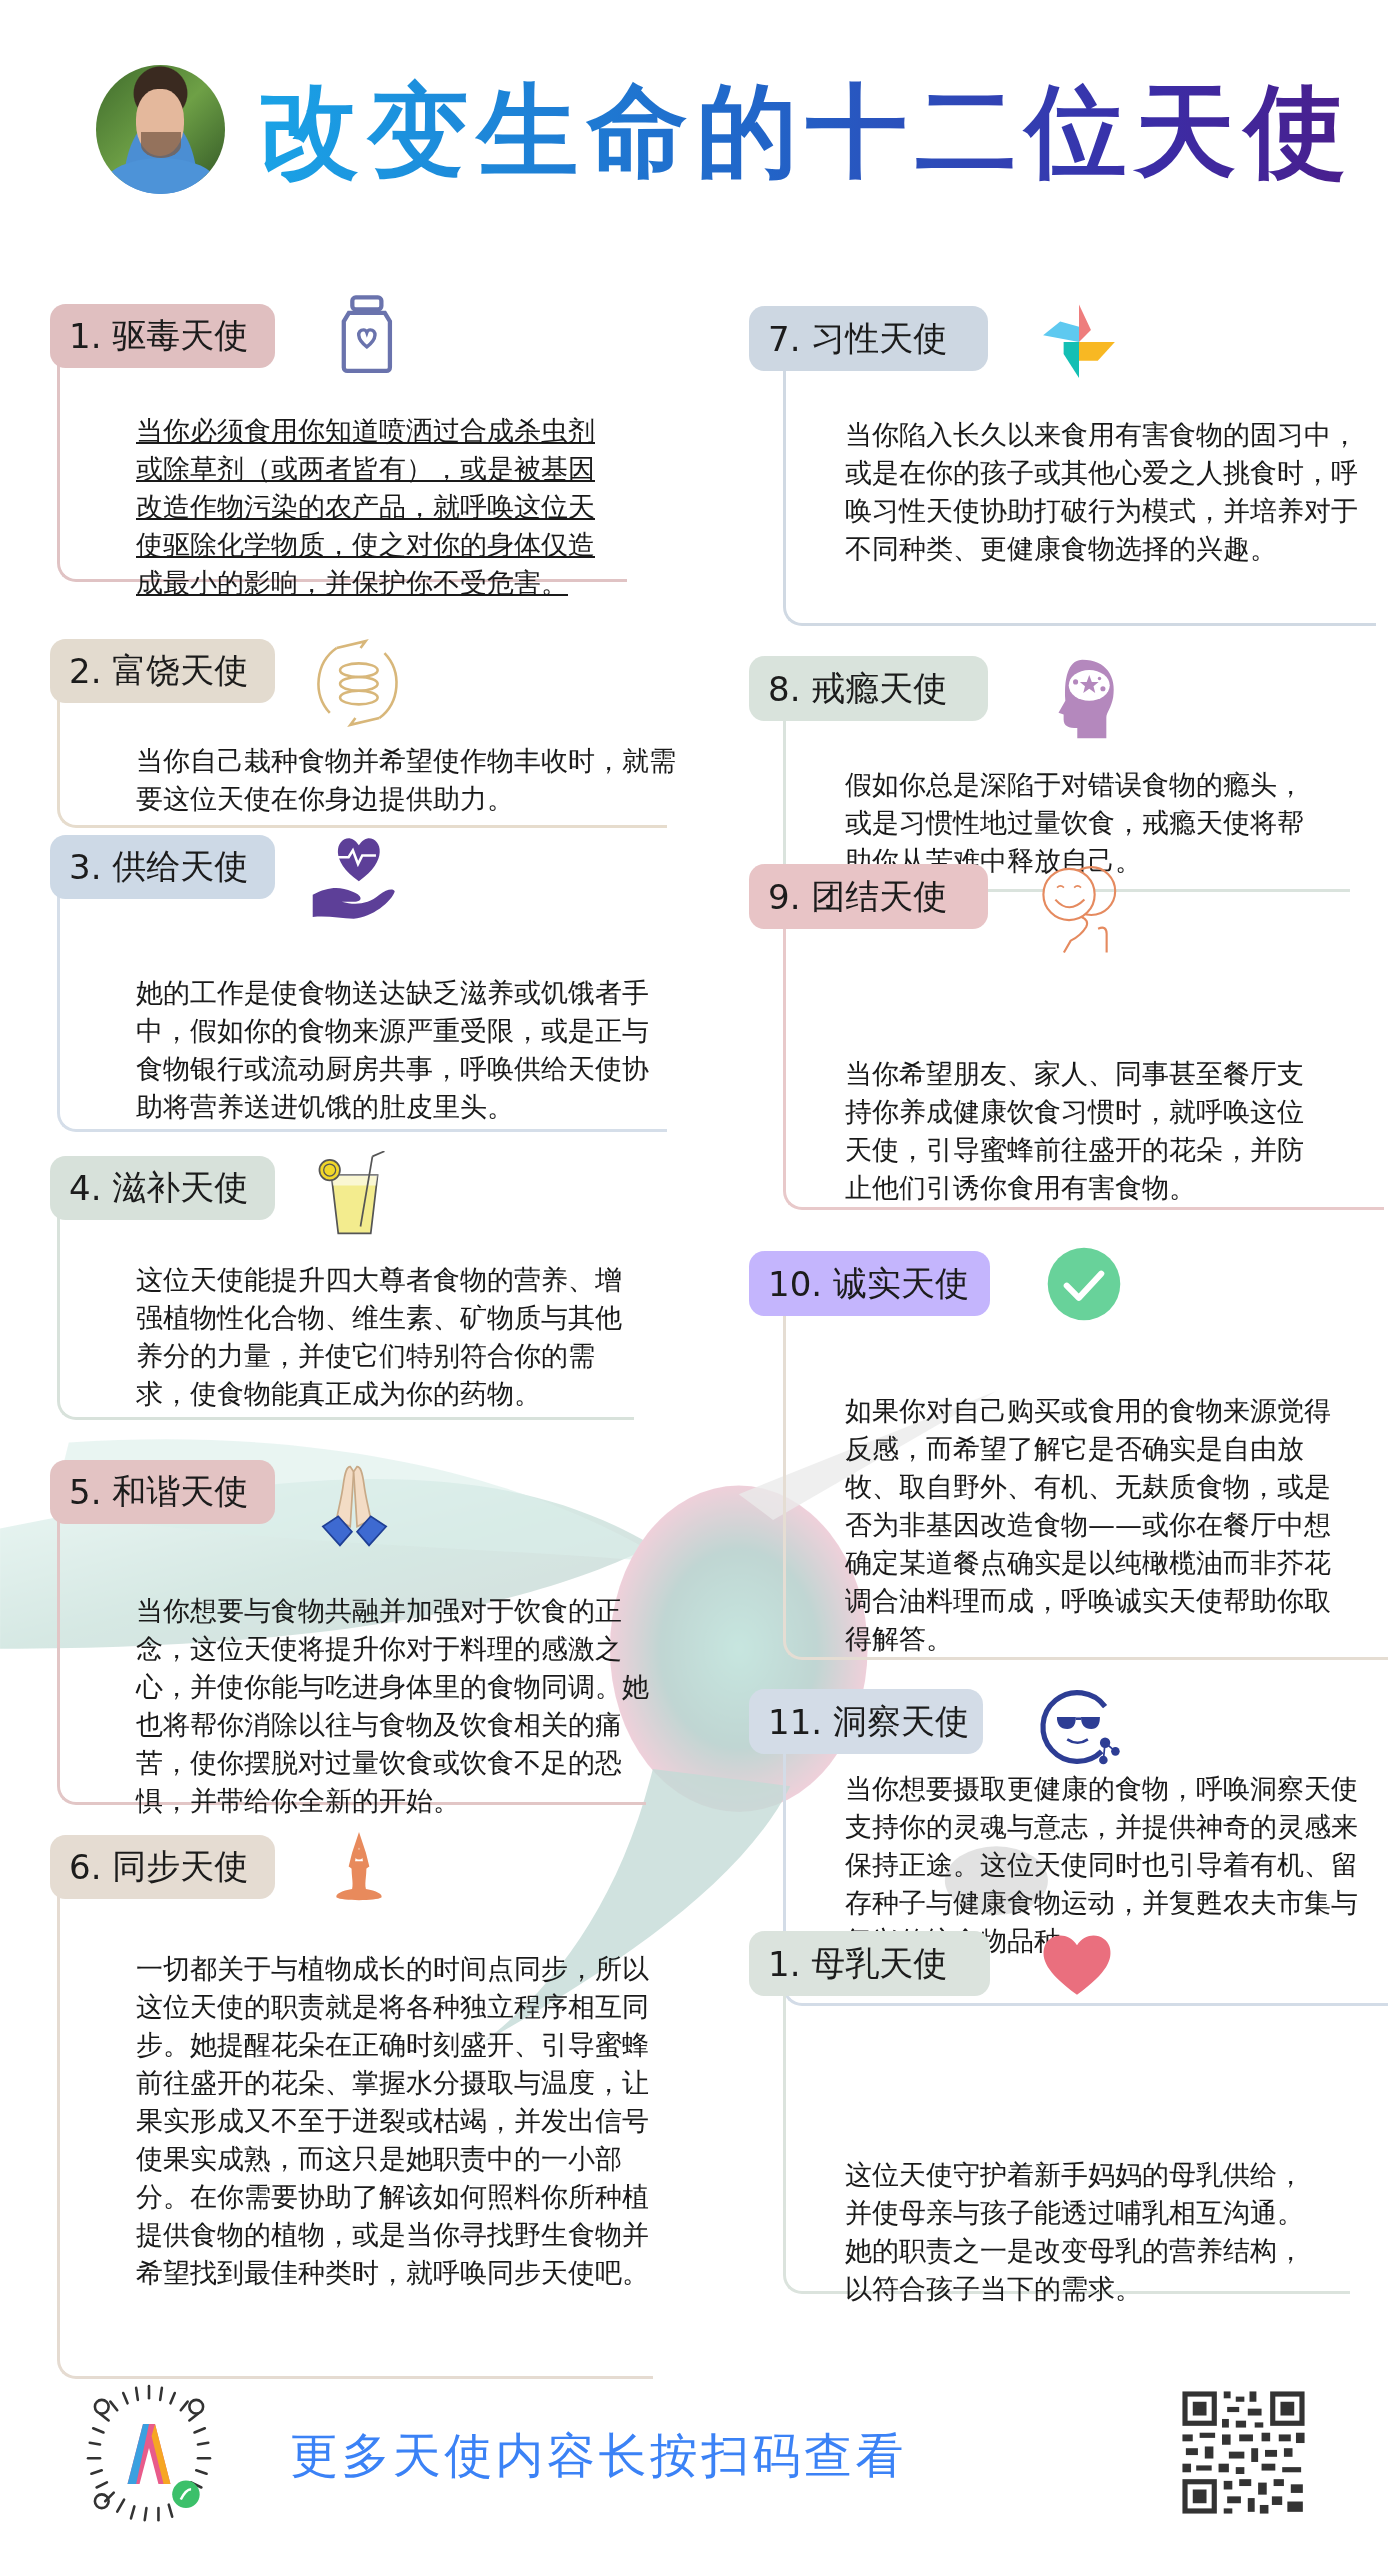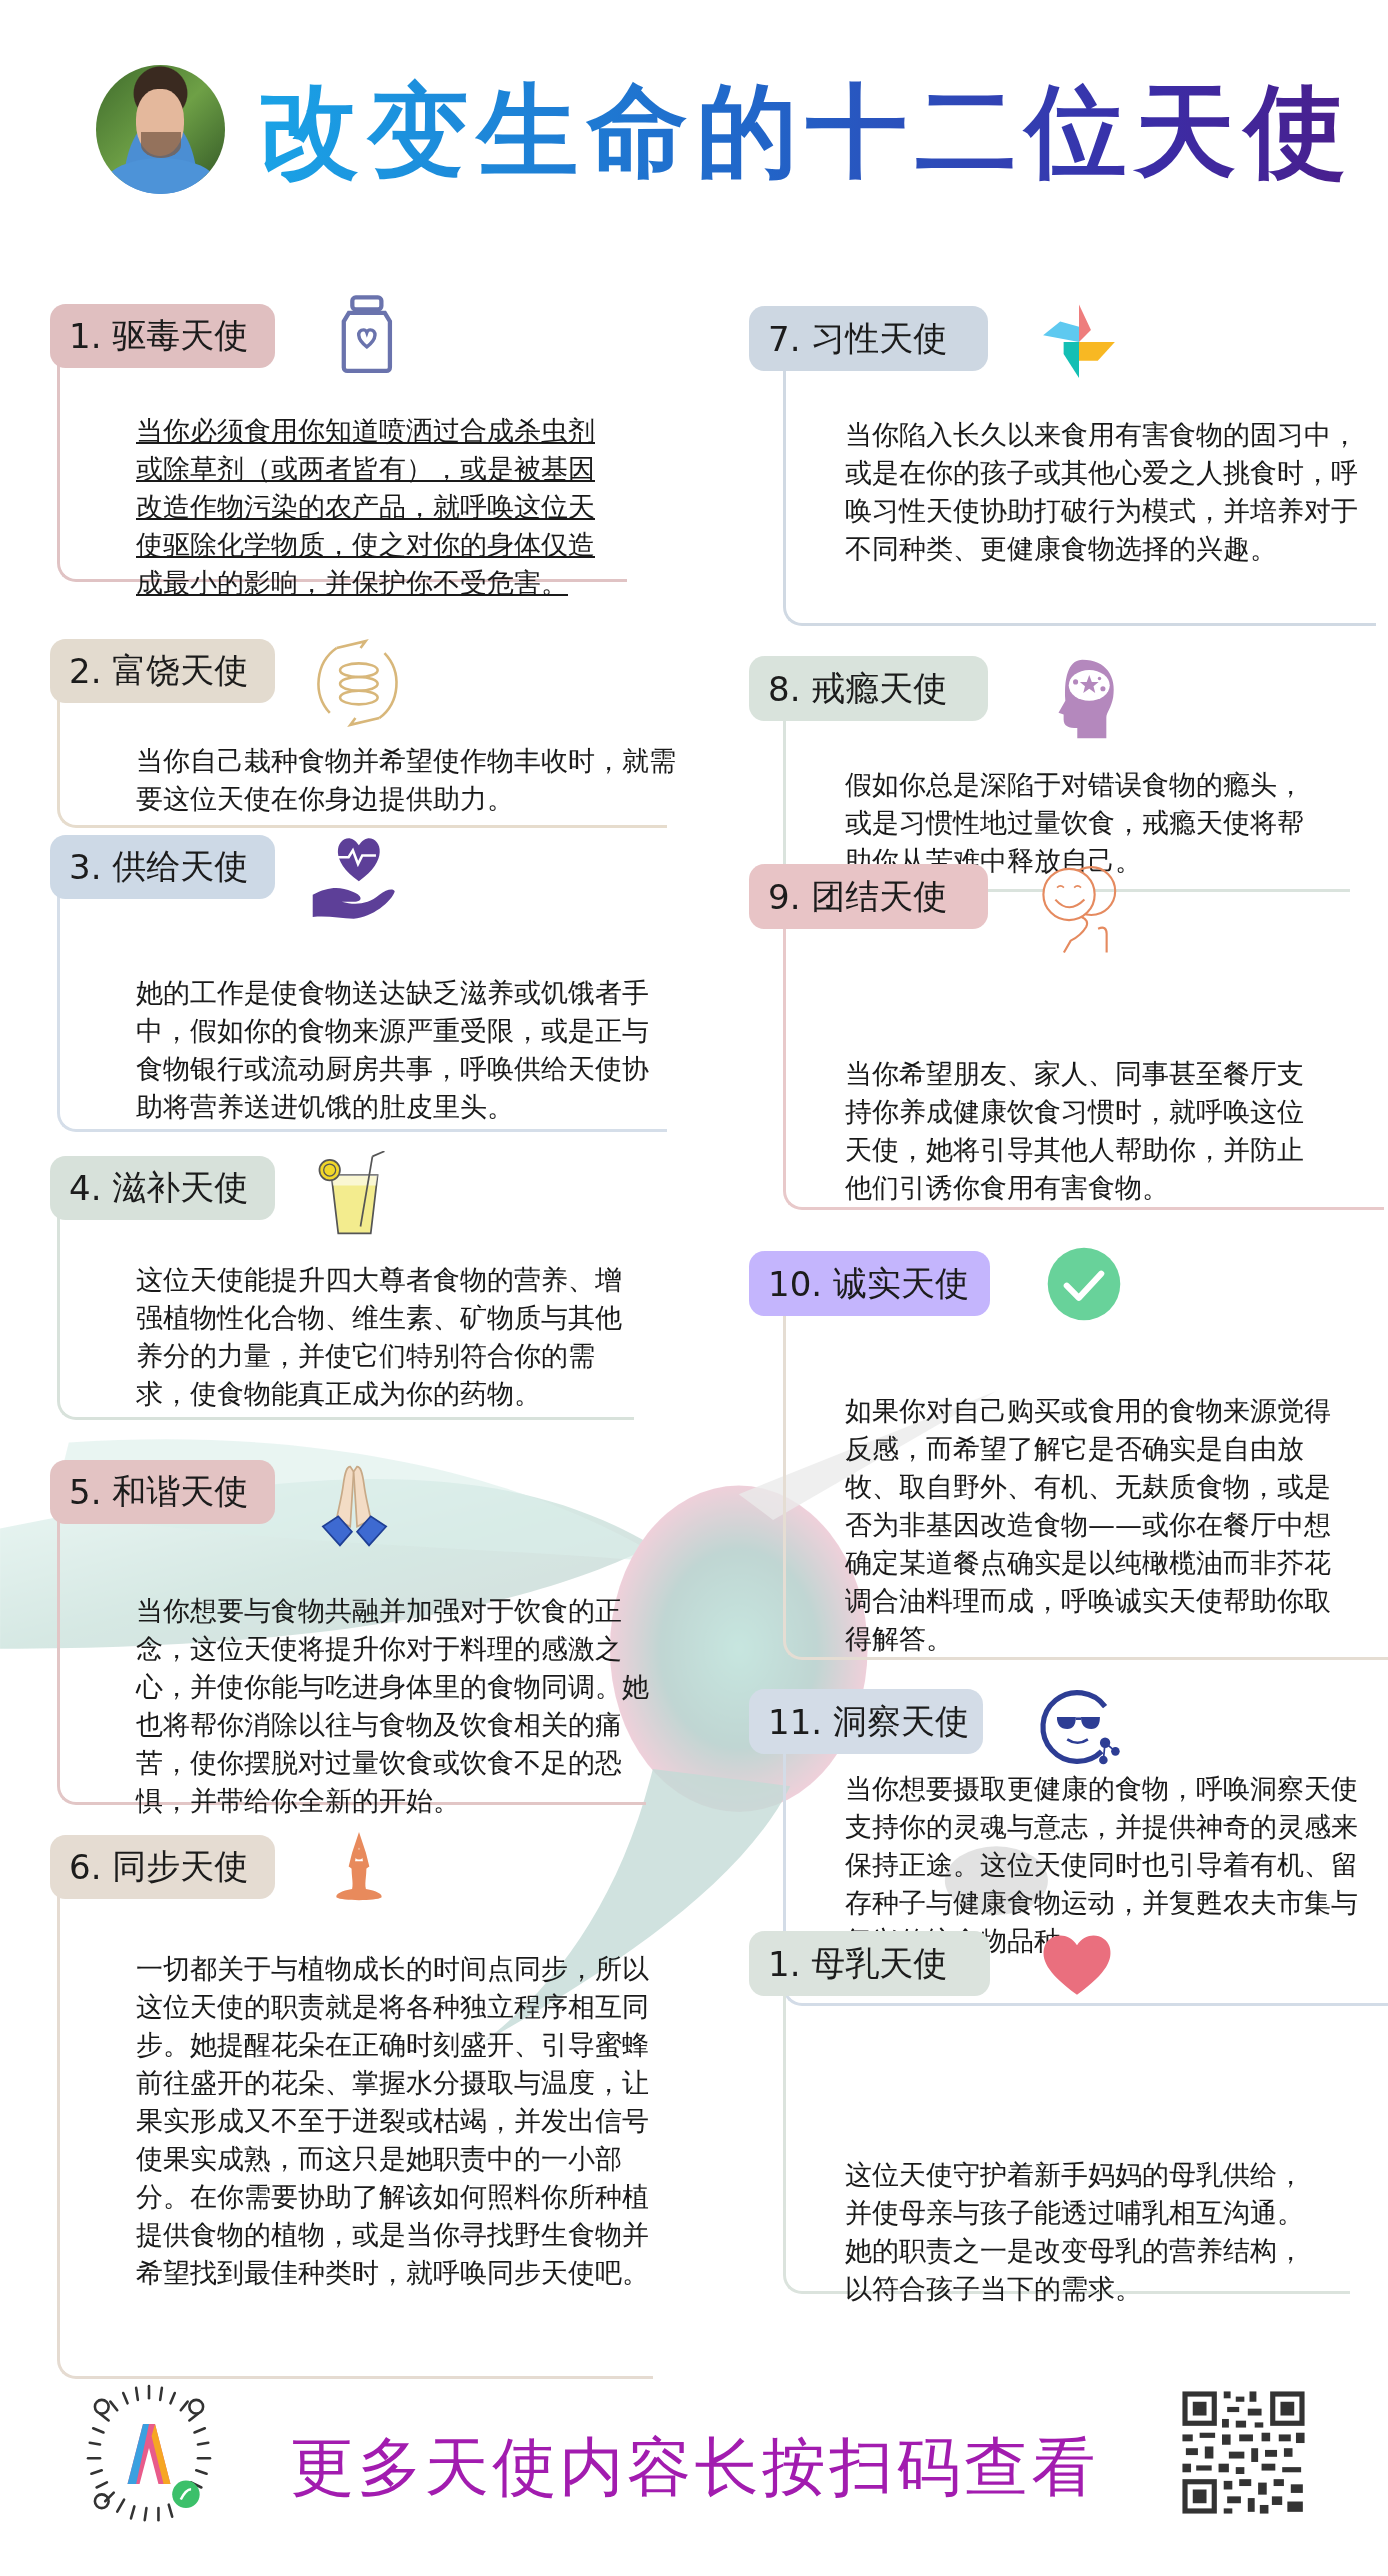--- a/index.html
+++ b/index.html
@@ -21,21 +21,21 @@
            background: linear-gradient(90deg, #1aa3e6 0%, #2166c9 45%, #3a2ea8 80%, #4a1e8c 100%);
            -webkit-background-clip: text; background-clip: text; color: transparent; white-space: nowrap; }
 
   .card { position: absolute; }
   .pill { position: absolute; left: 0; top: 0; height: 64px; border-radius: 15.5px; padding: 0 19px; display: flex; align-items: center;
           font-size: 34px; color: #1c1c1c; white-space: nowrap; }
   .frame { position: absolute; border-left: 3.4px solid; border-bottom: 3.4px solid; border-bottom-left-radius: 19px; }
   .desc { position: absolute; font-size: 27px; line-height: 38px; color: #1a1a1a; }
   .icon { position: absolute; width: 82px; height: 82px; }
 
-  .footer-text { position: absolute; left: 290px; top: 2424px; font-size: 64px; color: #a21caf; letter-spacing: 3.4px; white-space: nowrap; }
+  .footer-text { position: absolute; left: 290px; top: 2424px; font-size: 48px; color: #3b82f6; letter-spacing: 3.4px; white-space: nowrap; }
   .miniprog { position: absolute; left: 76px; top: 2381px; width: 146px; height: 146px; }
   .qr { position: absolute; left: 1179px; top: 2388px; width: 129px; height: 129px; }
 </style>
 </head>
 <body>
 
 <svg class="bg-bird" viewBox="0 0 1617 900">
   <defs>
     <linearGradient id="wing" x1="0" y1="0" x2="1" y2="1">
       <stop offset="0" stop-color="#9bd7c8"></stop>
@@ -186,21 +186,21 @@
   <div class="pill" style="width:239px;height:65px;background:#e8c4c6;">
     <span>9.</span>&nbsp;<span>团结天使</span>
   </div>
   <svg class="icon" style="left:289px;top:-1.7px;width:86px;height:94px;" viewBox="0 0 100 110">
     <circle cx="62" cy="34" r="28" fill="none" stroke="#e58a5f" stroke-width="2.5"></circle>
     <circle cx="36" cy="38" r="30" fill="#ffffff" stroke="#e58a5f" stroke-width="2.5"></circle>
     <path d="M22 30 q 4 -4 8 0 M 42 30 q 4 -4 8 0" fill="none" stroke="#e58a5f" stroke-width="2"></path>
     <path d="M20 44 q 16 18 34 0" fill="none" stroke="#e58a5f" stroke-width="2.5"></path>
     <path d="M50 64 q 10 4 6 12 q -6 10 -18 16 L 30 106 M 70 78 q 10 -4 10 6 L 80 106" fill="none" stroke="#e58a5f" stroke-width="2.5"></path>
   </svg>
-  <div class="desc" style="left:96px;top:191px;width:481px;">当你希望朋友、家人、同事甚至餐厅支持你养成健康饮食习惯时，就呼唤这位天使，她将引导其他人帮助你，并防止他们引诱你食用有害食物。</div>
+  <div class="desc" style="left:96px;top:191px;width:481px;">当你希望朋友、家人、同事甚至餐厅支持你养成健康饮食习惯时，就呼唤这位天使，引导蜜蜂前往盛开的花朵，并防止他们引诱你食用有害食物。</div>
 </div>
 
 <div class="card" style="left:749px;top:1251px;width:618px;height:464px;">
   <div class="frame" style="left:34px;top:64px;width:605px;height:345px;border-color:#e5ddd3;"></div>
   <div class="pill" style="width:241px;height:65px;background:#c4b5fd;">
     <span>10.</span>&nbsp;<span>诚实天使</span>
   </div>
   <svg class="icon" style="left:297px;top:-5.2px;width:76px;height:76px;" viewBox="0 0 88 88">
     <circle cx="44" cy="44" r="42" fill="#68d29a"></circle>
     <path d="M24 46 L 38 60 L 64 32" fill="none" stroke="#ffffff" stroke-width="7" stroke-linecap="round" stroke-linejoin="round"></path>

